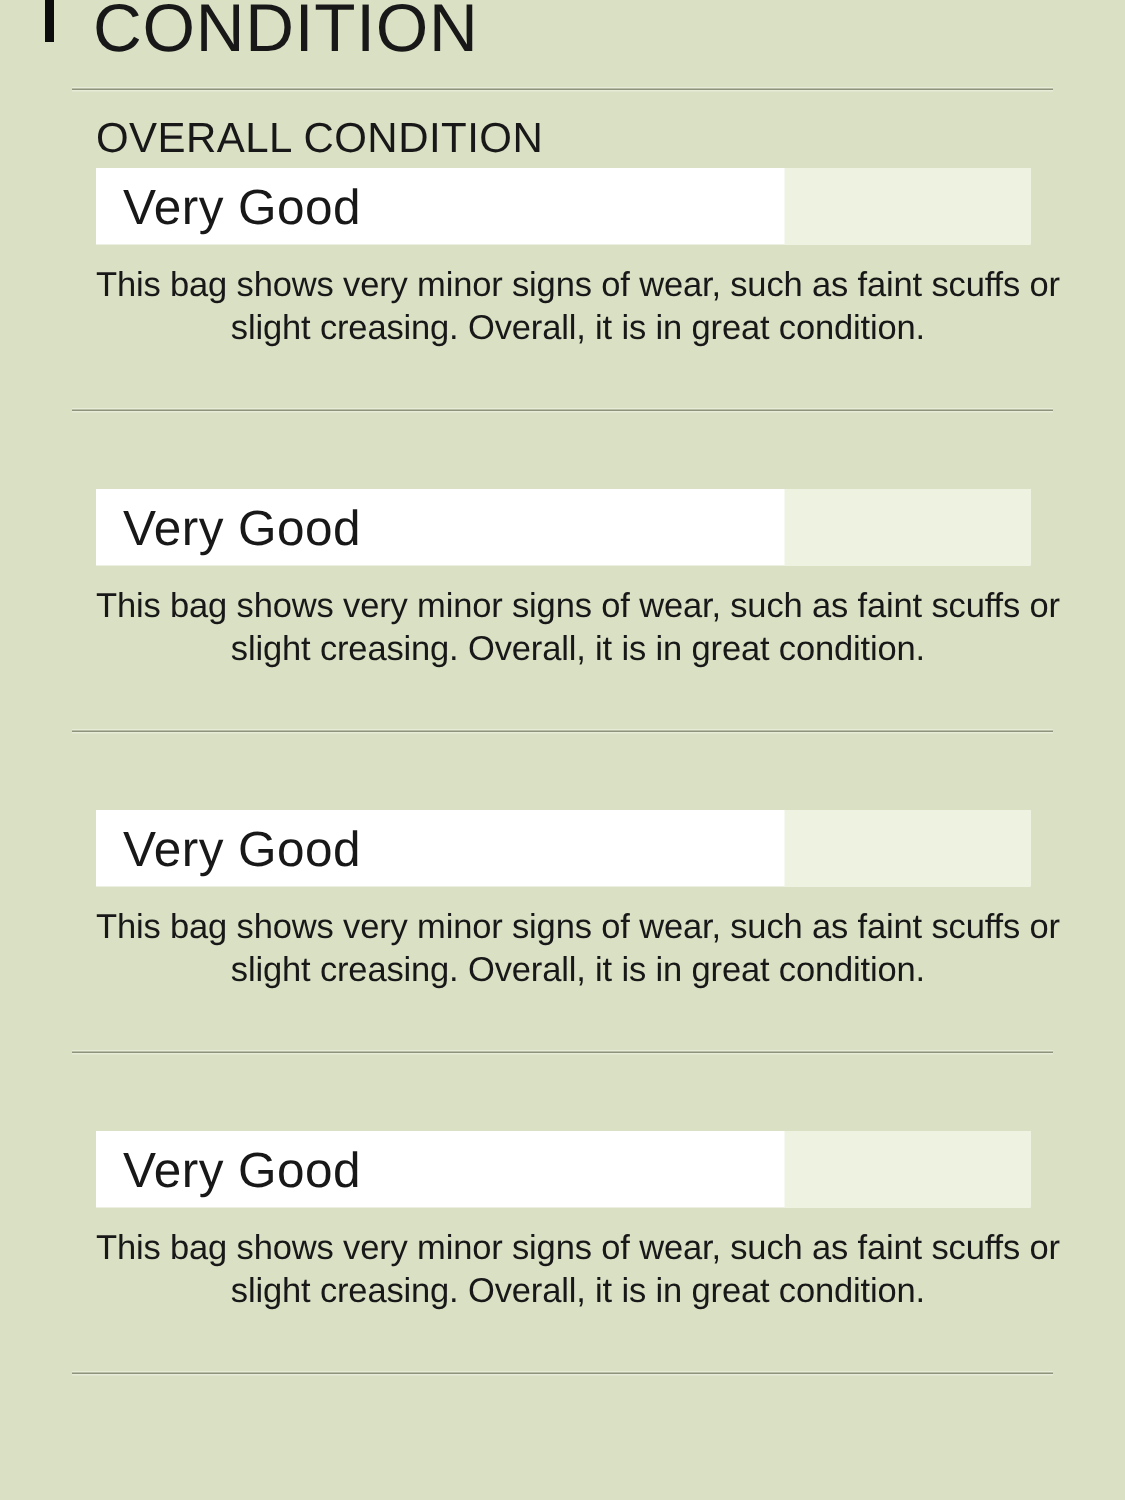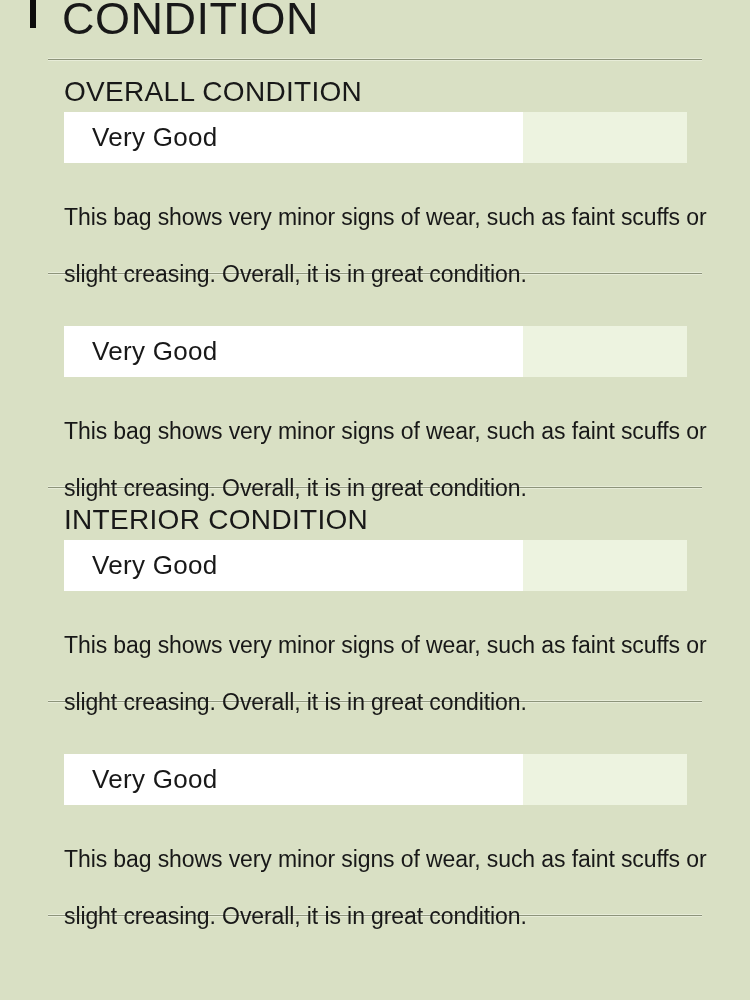--- a/index.html
+++ b/index.html
@@ -32,52 +32,51 @@
     font-size:45px;line-height:1;font-weight:400;
     letter-spacing:0.5px;color:var(--text);
     white-space:nowrap;
   }
   .divider{
     position:absolute;left:48px;width:654px;height:1px;
     background:var(--divider);
     box-shadow:0 -1px 0 var(--divider-highlight),0 1px 0 var(--divider-highlight);
   }
   .section{
-    position:absolute;left:0;width:750px;height:214px;
+    position:absolute;left:0;width:750px;height:214px;text-align:center;
   }
   .section-heading{
     position:absolute;left:64px;top:16px;
     font-size:28px;line-height:34px;font-weight:400;
     letter-spacing:0.3px;color:var(--text);
     white-space:nowrap;
   }
   .value-field{
     position:absolute;left:64px;top:53px;
     width:623px;height:51px;
     background:var(--field-white);
     cursor:pointer;
   }
   .value-accent{
     position:absolute;right:0;top:0;
     width:164px;height:51px;
     background:var(--field-accent);
   }
   .value-text{
     position:absolute;left:18px;top:0;
-    font-size:26px;line-height:51px;
+    font-size:33px;line-height:51px;
     letter-spacing:0.3px;color:var(--text);
     white-space:nowrap;
-    margin-left:10px;
   }
   .description{
     position:absolute;left:64px;top:116px;
     font-size:23px;line-height:29px;
     letter-spacing:-0.1px;color:var(--text);
   }
-  .description div{white-space:nowrap;margin-top:28px;}
+  .description div{white-space:nowrap;}
 </style>
 </head>
 <body>
 
 <div class="page">
 
   <div class="crop-mark"></div>
 
   <h1 class="page-title">CONDITION</h1>
 
@@ -104,21 +103,20 @@
       <span class="value-text">Very Good</span>
       <div class="value-accent"></div>
     </div>
     <div class="description">
       <div>This bag shows very minor signs of wear, such as faint scuffs or</div>
       <div>slight creasing. Overall, it is in great condition.</div>
     </div>
   </section>
 
   <section class="section" style="top:487px">
-    <h2 class="section-heading">INTERIOR CONDITION</h2>
     <div class="value-field">
       <span class="value-text">Very Good</span>
       <div class="value-accent"></div>
     </div>
     <div class="description">
       <div>This bag shows very minor signs of wear, such as faint scuffs or</div>
       <div>slight creasing. Overall, it is in great condition.</div>
     </div>
   </section>
 

